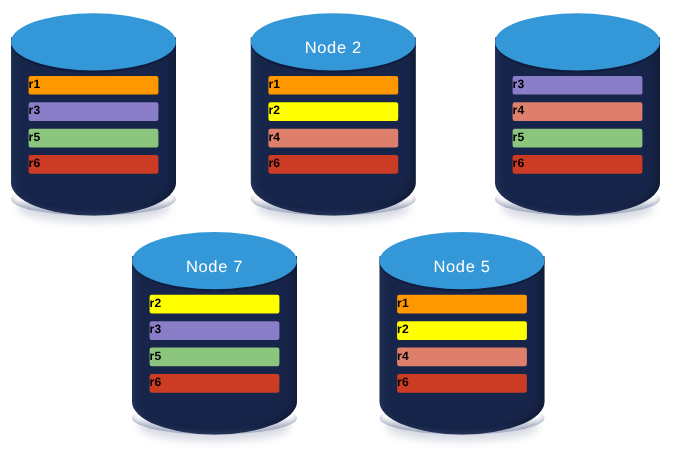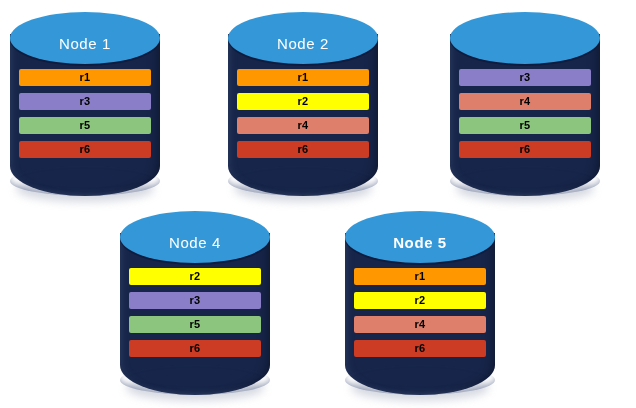--- a/index.html
+++ b/index.html
@@ -112,47 +112,45 @@
     top: 57px;
     width: 150px;
     z-index: 5;
     display: flex;
     flex-direction: column;
     gap: 7px;
     align-items: center;
   }
 
   .replica-bar {
-    width: 132px;
+    width: 118px;
     height: 17px;
     border-radius: 2px;
     display: flex;
     align-items: center;
-    justify-content: center;
     box-sizing: border-box;
   }
 
   .replica-label {
     font-size: 11px;
     font-weight: bold;
     color: #000000;
     line-height: 1;
     letter-spacing: 0.2px;
   }
 </style>
 </head>
 <body>
 
 <div id="diagram-canvas">
     <div class="node" style="left: 10px; top: 12px;">
       <div class="node-shadow"></div>
       <div class="node-body" style="background: rgb(23, 37, 74);"></div>
       <div class="node-bottom-rim"></div>
       <div class="node-top" style="background: rgb(52, 152, 216);"></div>
-      <div class="node-title" style="color: rgb(255, 255, 255);">Node  1</div>
       <div class="replica-list">
         <div class="replica-bar" style="background: rgb(255, 152, 0);">
           <span class="replica-label" style="color: rgb(0, 0, 0);">r1</span>
         </div>
         <div class="replica-bar" style="background: rgb(139, 126, 200);">
           <span class="replica-label" style="color: rgb(0, 0, 0);">r3</span>
         </div>
         <div class="replica-bar" style="background: rgb(140, 198, 126);">
           <span class="replica-label" style="color: rgb(0, 0, 0);">r5</span>
         </div>
@@ -200,42 +198,42 @@
         <div class="replica-bar" style="background: rgb(204, 59, 36);">
           <span class="replica-label" style="color: rgb(0, 0, 0);">r6</span>
         </div>
       </div>
     </div>
     <div class="node" style="left: 120px; top: 211px;">
       <div class="node-shadow"></div>
       <div class="node-body" style="background: rgb(23, 37, 74);"></div>
       <div class="node-bottom-rim"></div>
       <div class="node-top" style="background: rgb(52, 152, 216);"></div>
-      <div class="node-title" style="color: rgb(255, 255, 255);">Node  4</div>
+      <div class="node-title" style="color: rgb(255, 255, 255);">Node  7</div>
       <div class="replica-list">
         <div class="replica-bar" style="background: rgb(255, 255, 0);">
           <span class="replica-label" style="color: rgb(0, 0, 0);">r2</span>
         </div>
         <div class="replica-bar" style="background: rgb(139, 126, 200);">
           <span class="replica-label" style="color: rgb(0, 0, 0);">r3</span>
         </div>
         <div class="replica-bar" style="background: rgb(140, 198, 126);">
           <span class="replica-label" style="color: rgb(0, 0, 0);">r5</span>
         </div>
         <div class="replica-bar" style="background: rgb(204, 59, 36);">
           <span class="replica-label" style="color: rgb(0, 0, 0);">r6</span>
         </div>
       </div>
     </div>
     <div class="node" style="left: 345px; top: 211px;">
       <div class="node-shadow"></div>
       <div class="node-body" style="background: rgb(23, 37, 74);"></div>
       <div class="node-bottom-rim"></div>
       <div class="node-top" style="background: rgb(52, 152, 216);"></div>
-      <div class="node-title" style="color: rgb(255, 255, 255); font-weight: bold;">Node  5</div>
+      <div class="node-title" style="color: rgb(255, 255, 255);">Node  5</div>
       <div class="replica-list">
         <div class="replica-bar" style="background: rgb(255, 152, 0);">
           <span class="replica-label" style="color: rgb(0, 0, 0);">r1</span>
         </div>
         <div class="replica-bar" style="background: rgb(255, 255, 0);">
           <span class="replica-label" style="color: rgb(0, 0, 0);">r2</span>
         </div>
         <div class="replica-bar" style="background: rgb(221, 127, 107);">
           <span class="replica-label" style="color: rgb(0, 0, 0);">r4</span>
         </div>

